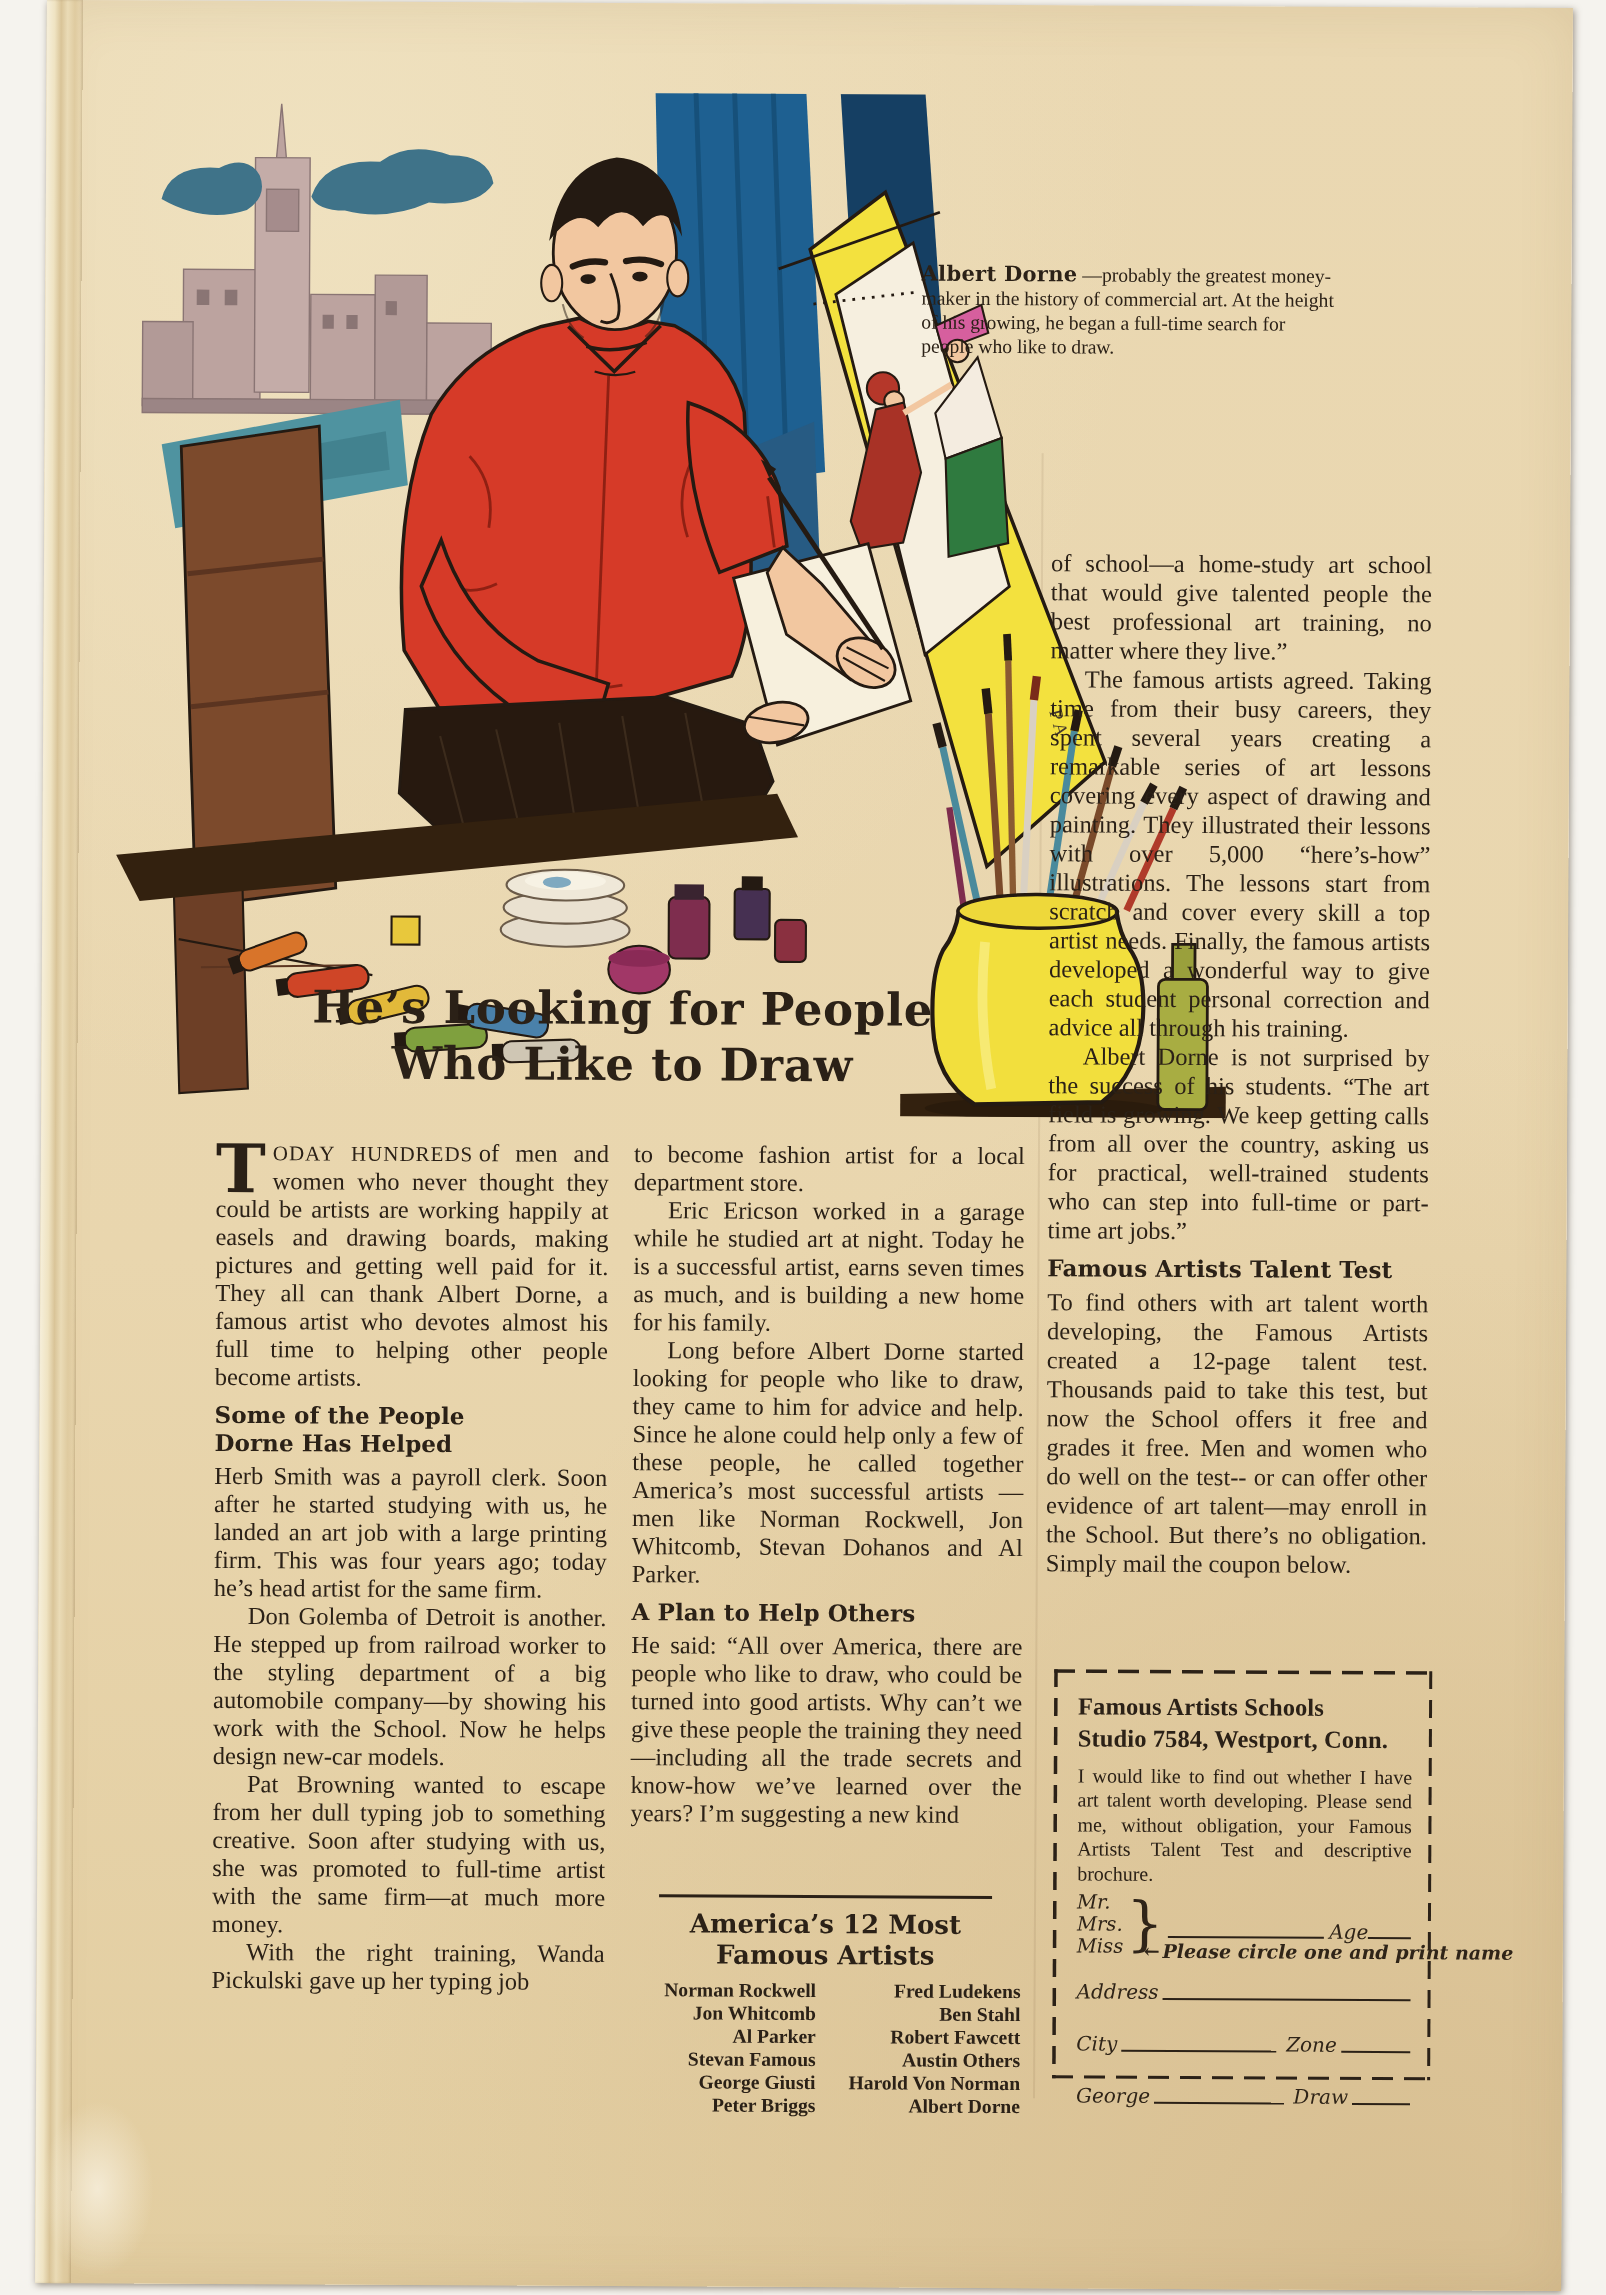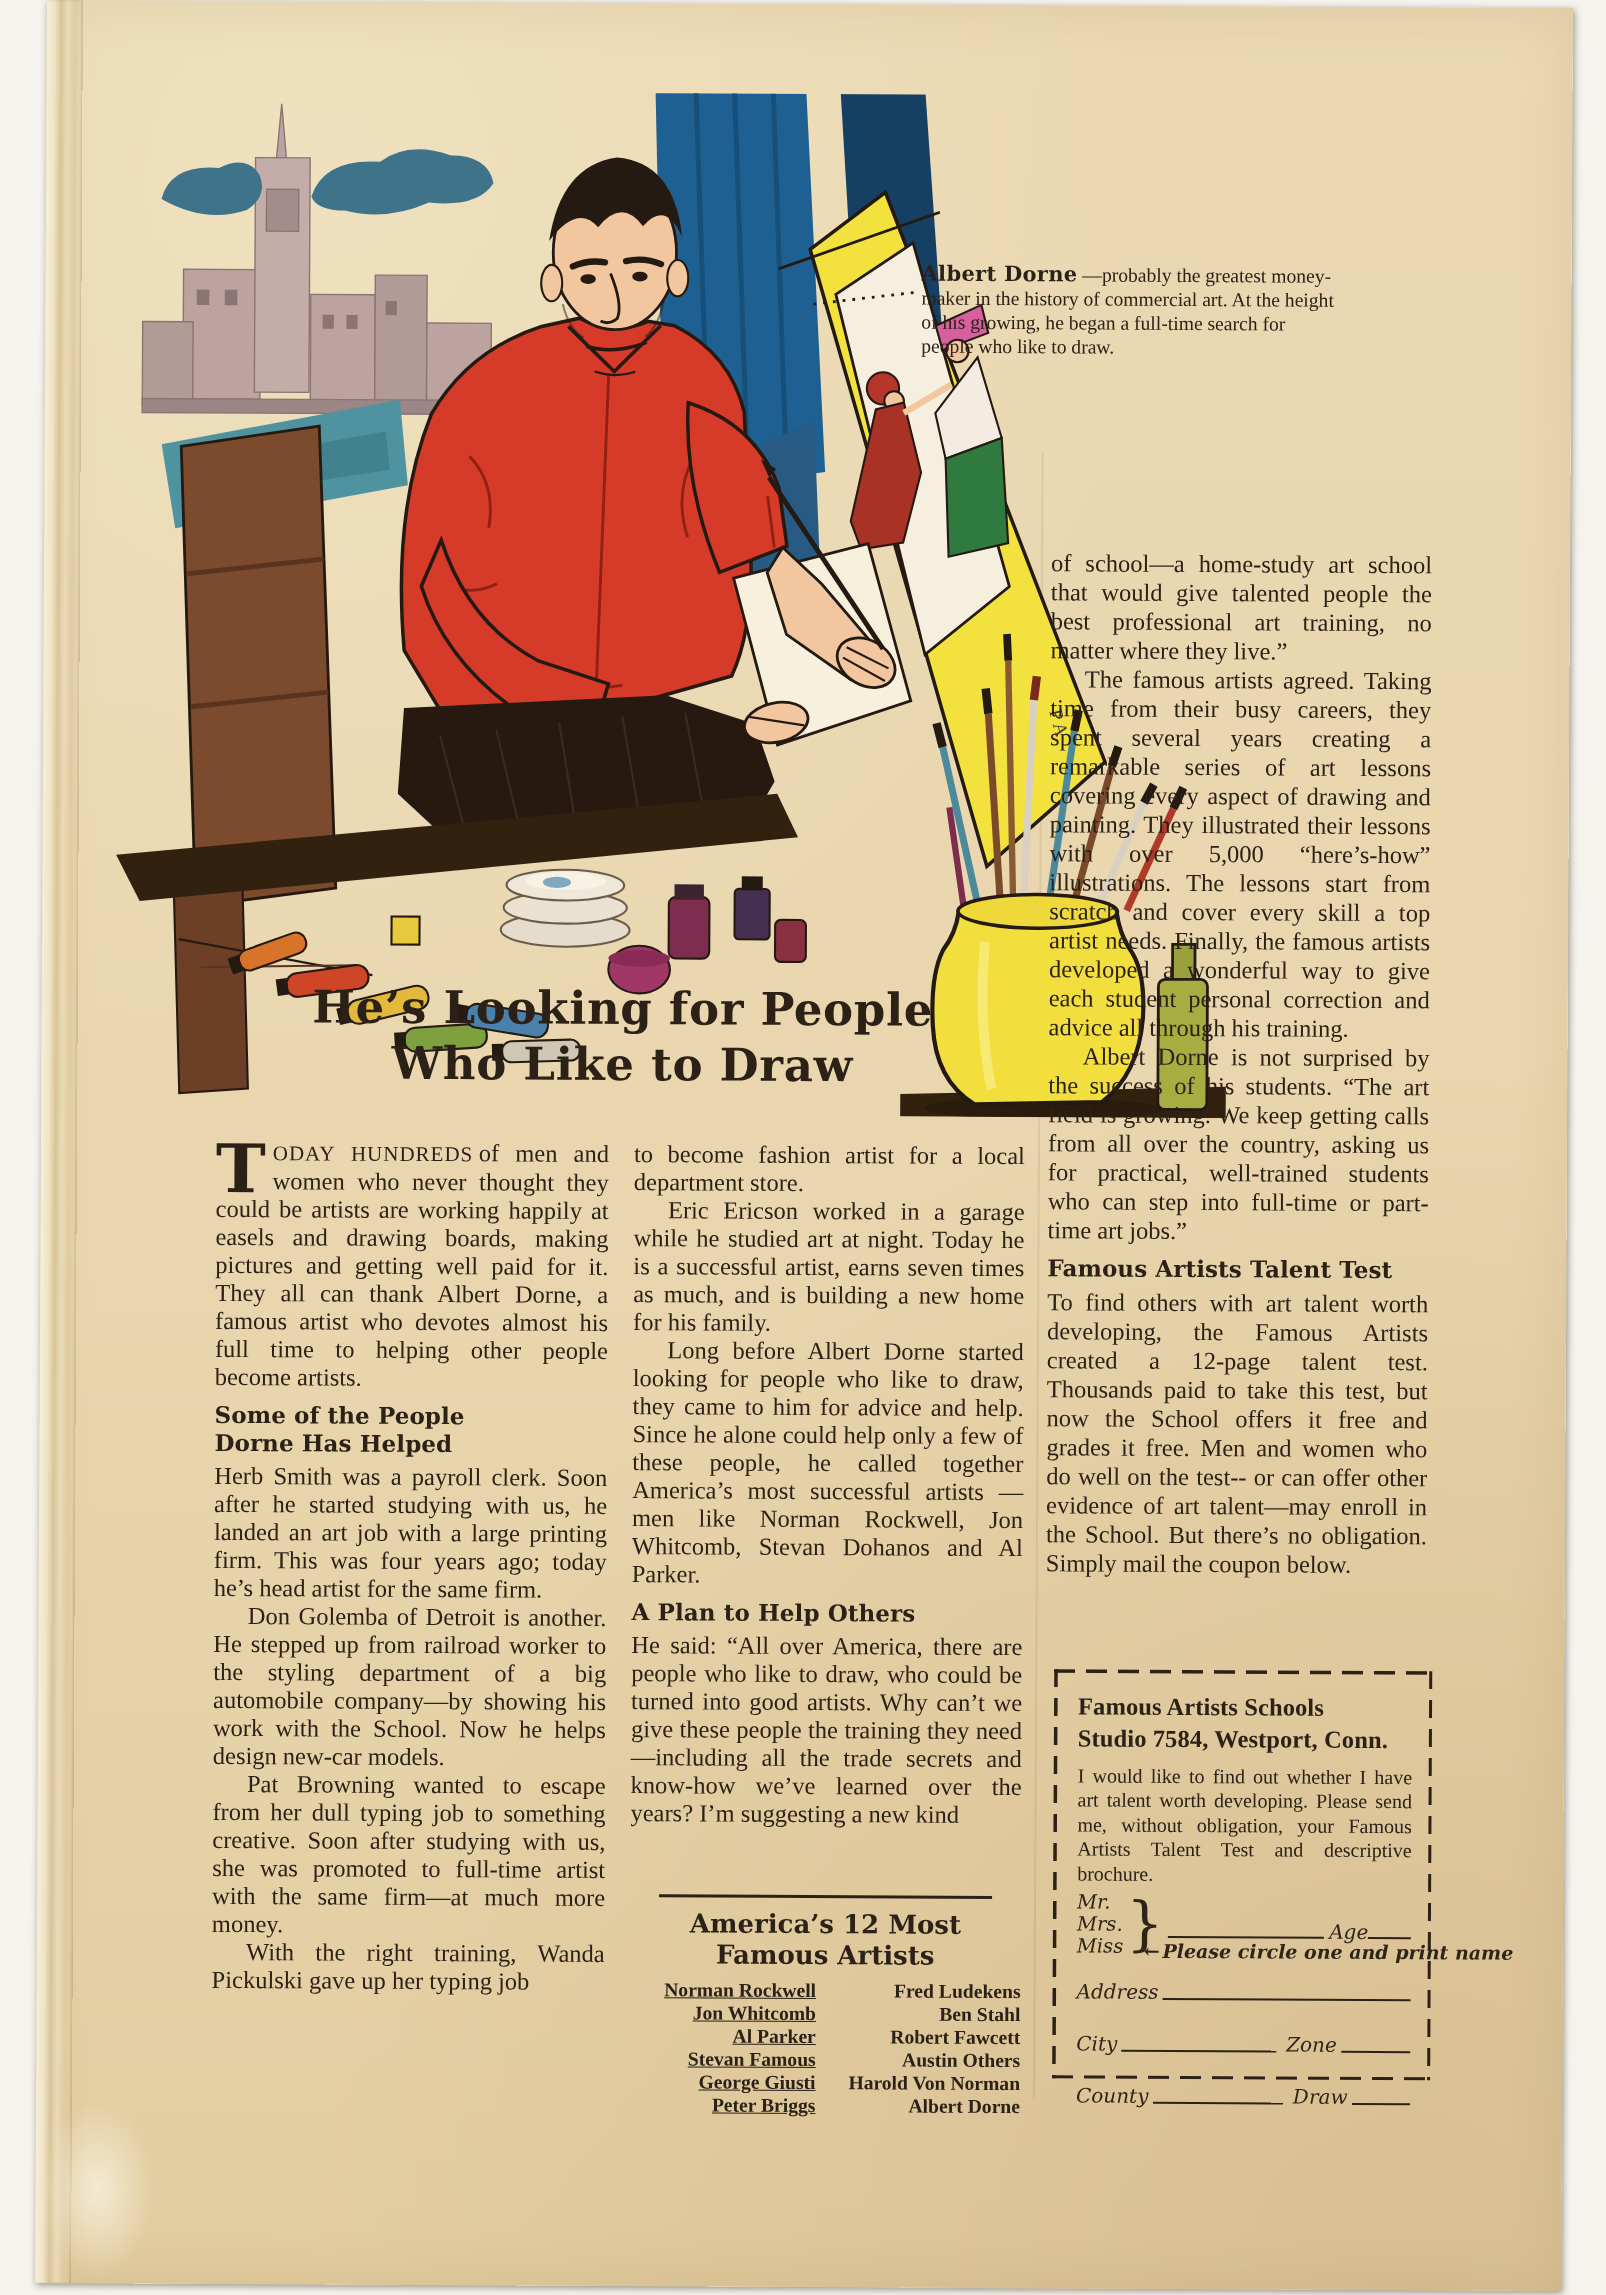--- a/index.html
+++ b/index.html
@@ -48,21 +48,21 @@
     margin:9.8px 0 5.6px;font-weight:700;text-align:left;letter-spacing:0.1px;
   }
   .dropcap{float:left;font-family:"DejaVu Serif",serif;font-size:67px;line-height:50px;font-weight:700;margin:5.6px 7px 0 0;}
   .lead{font-size:21px;letter-spacing:1px;margin-right:5.6px;}
 
   .famous-box{position:absolute;left:593px;top:1891px;width:391px;text-align:center;}
   .fb-rule{height:2.8px;background:#2b2117;margin:0 29px 11.2px;}
   .fb-title{font-family:"DejaVu Serif",serif;font-size:26px;line-height:31.5px;font-weight:700;margin:0;}
   .fb-names{margin-top:7px;display:grid;grid-template-columns:1fr 1fr;column-gap:18px;
     font-weight:700;font-size:19.6px;line-height:23px;}
-  .fb-names .l{text-align:right;text-decoration:underline;}
+  .fb-names .l{text-align:right;}
   .fb-names .r{text-align:right;}
 
   .coupon{position:absolute;left:1016px;top:1664px;width:378px;height:409px;box-sizing:border-box;
     padding:21px 19.6px 0 24px;}
   .coupon::before{
     content:"";position:absolute;inset:0;pointer-events:none;
     background:
       repeating-linear-gradient(90deg,#2b2117 0 21px,rgba(0,0,0,0) 21px 32px) 0 0/100% 3.5px no-repeat,
       repeating-linear-gradient(90deg,#2b2117 0 21px,rgba(0,0,0,0) 21px 32px) 0 100%/100% 3.5px no-repeat,
       repeating-linear-gradient(180deg,#2b2117 0 18px,rgba(0,0,0,0) 18px 29px) 0 0/3.5px 100% no-repeat,
@@ -324,21 +324,21 @@
         <span class="lbl">Address</span>
         <span class="fill f1"></span>
       </div>
       <div class="frow mt-row">
         <span class="lbl">City</span>
         <span class="fill f2"></span>
         <span class="lbl zlbl">Zone</span>
         <span class="fill f08"></span>
       </div>
       <div class="frow mt-row">
-        <span class="lbl">County</span>
+        <span class="lbl">George</span>
         <span class="fill f2"></span>
         <span class="lbl zlbl">Draw</span>
         <span class="fill f08"></span>
       </div>
     </div>
   </div>
 </div>
 
 
 </body></html>

